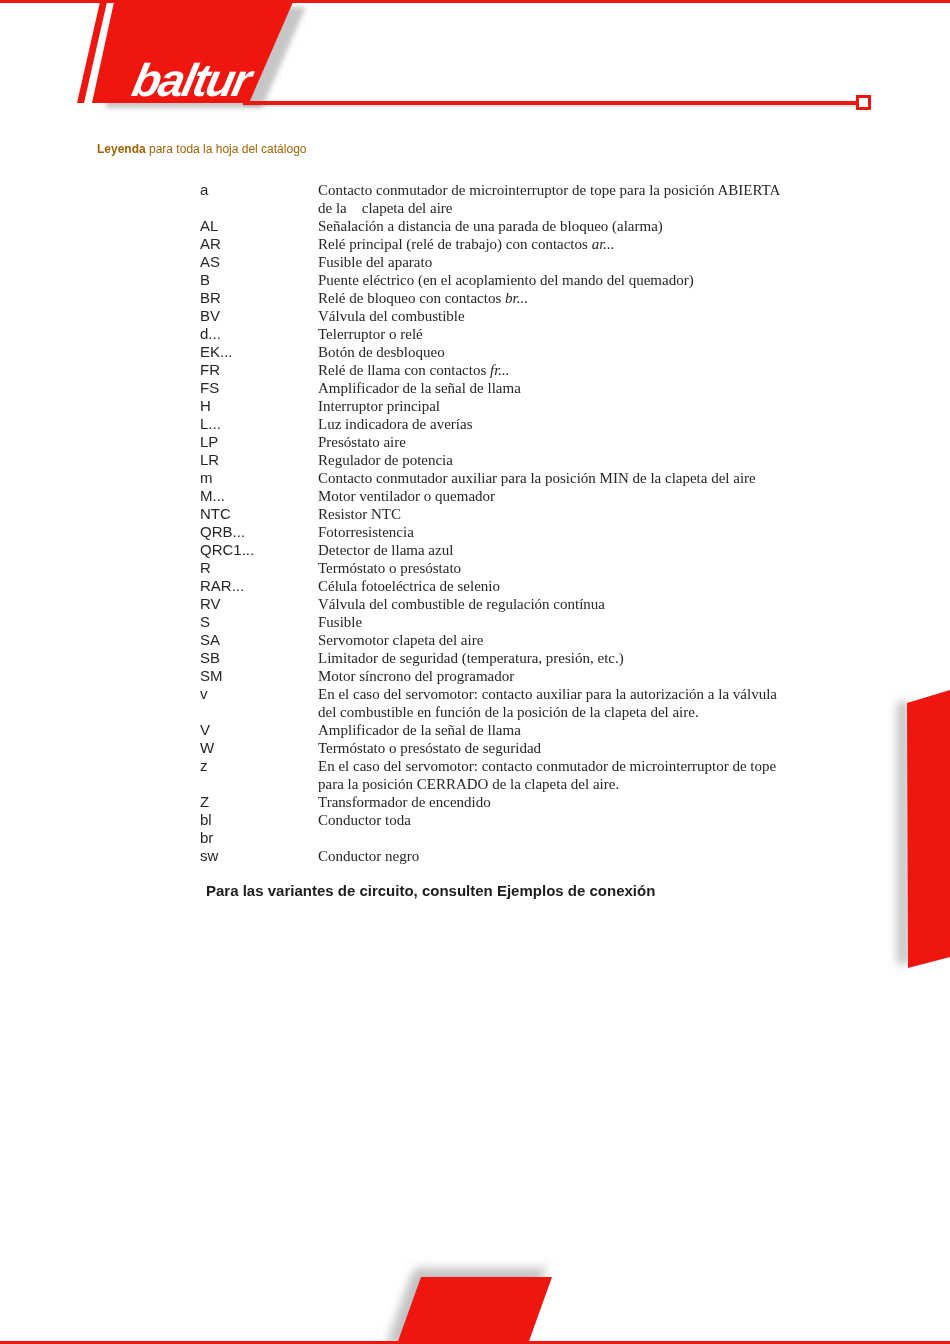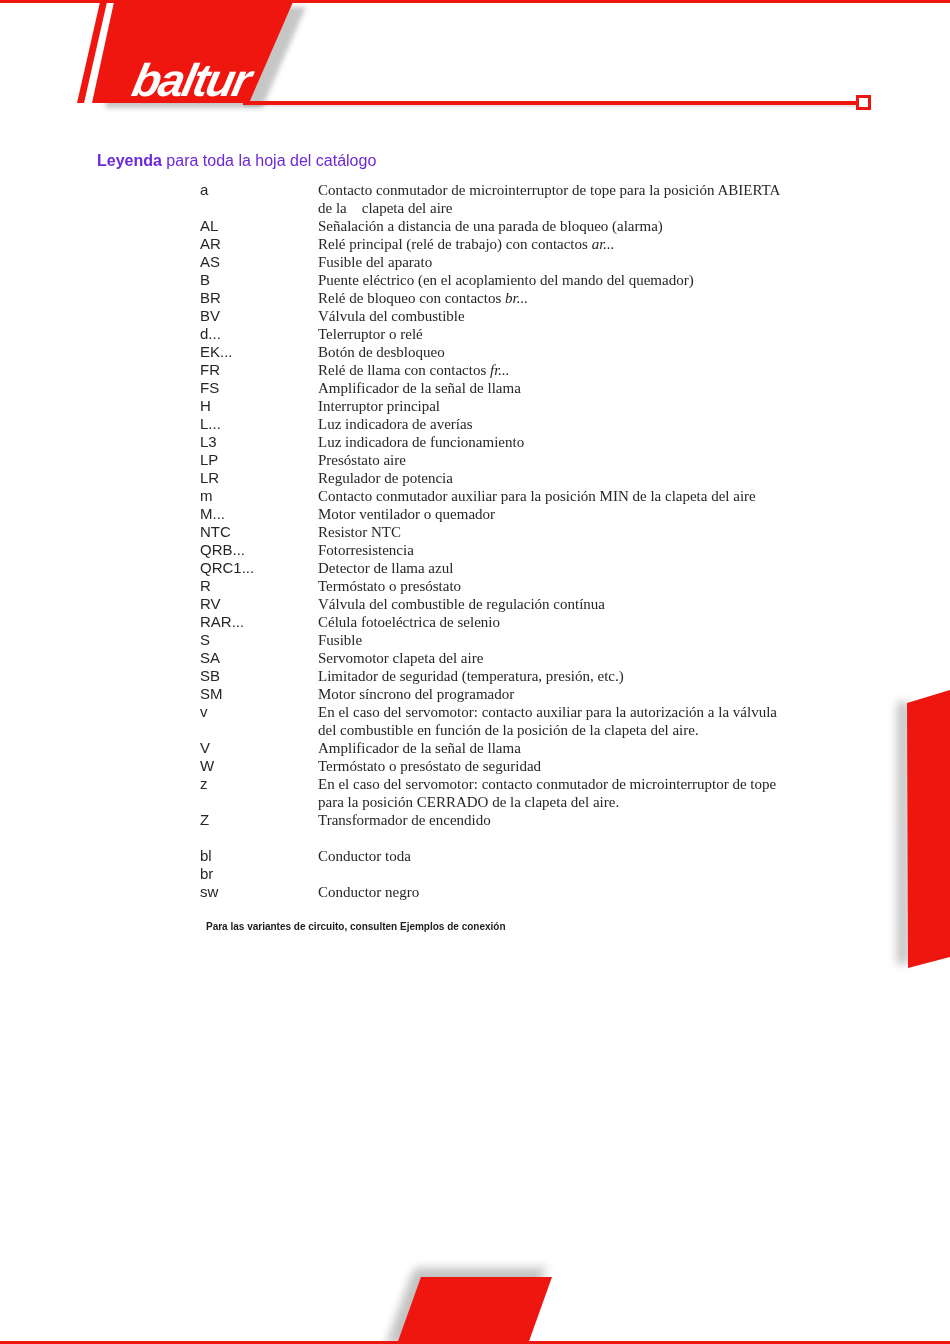--- a/index.html
+++ b/index.html
@@ -19,31 +19,31 @@
   .logo-text { font-family:"Liberation Sans","DejaVu Sans",sans-serif;
                font-size:46px; font-weight:bold; font-style:italic;
                letter-spacing:-2px; fill:#ffffff; }
 
   
   .header-line   { position:absolute; left:243px; top:101px; width:613px; height:4px; background:var(--red);
                    box-shadow:0 2px 2px rgba(0,0,0,.12); }
   .header-square { position:absolute; left:856px; top:95px; width:15px; height:15px;
                    border:3px solid var(--red); background:#fff; }
 
-  .doc-title { position:absolute; left:97px; top:152px; font-size:16px; color:#6d28d9; }
+  .doc-title { position:absolute; left:97px; top:142px; font-size:12px; color:#a16207; }
   .doc-title b { font-weight:bold; }
 
   
   .legend { position:absolute; left:200px; top:181px; width:680px; font-size:15px; line-height:18px; }
   .row  { display:flex; align-items:flex-start; }
   .abbr { flex:0 0 118px; white-space:pre; }
   .desc { width:552px; white-space:pre-wrap;font-family:Liberation Serif, serif; }
   .desc i { font-style:italic; }
-  .conductors { margin-top:18px; }
-  .note { margin-top:17px; margin-left:6px; font-weight:bold; font-size:10px; color:#1d1d1d; }
+  .conductors { }
+  .note { margin-top:17px; margin-left:6px; font-weight:bold; font-size:15px; color:#1d1d1d; }
 
   
   .right-bar-shadow { position:absolute; left:897px; top:702px; width:12px; height:262px;
                       background:#c2c2c2; filter:blur(5px); }
   .right-bar { position:absolute; left:907px; top:688px; width:43px; height:282px; background:var(--red);
                clip-path:polygon(0px 15px, 43px 2px, 43px 269px, 1px 280px); }
 
   
   .bottom-par-shadow { position:absolute; left:400px; top:1268px; width:132px; height:76px;
                        background:#c2c2c2; filter:blur(5px); transform:skewX(-20deg); }
@@ -123,24 +123,20 @@
         </div>
         <div class="row">
           <span class="abbr">H</span>
           <span class="desc">Interruptor principal</span>
         </div>
         <div class="row">
           <span class="abbr">L...</span>
           <span class="desc">Luz indicadora de averías</span>
         </div>
         <div class="row">
-          <span class="abbr">L3</span>
-          <span class="desc">Luz indicadora de funcionamiento</span>
-        </div>
-        <div class="row">
           <span class="abbr">LP</span>
           <span class="desc">Presóstato aire</span>
         </div>
         <div class="row">
           <span class="abbr">LR</span>
           <span class="desc">Regulador de potencia</span>
         </div>
         <div class="row">
           <span class="abbr">m</span>
           <span class="desc">Contacto conmutador auxiliar para la posición MIN de la clapeta del aire</span>
@@ -159,26 +155,26 @@
         </div>
         <div class="row">
           <span class="abbr">QRC1...</span>
           <span class="desc">Detector de llama azul</span>
         </div>
         <div class="row">
           <span class="abbr">R</span>
           <span class="desc">Termóstato o presóstato</span>
         </div>
         <div class="row">
+          <span class="abbr">RAR...</span>
+          <span class="desc">Célula fotoeléctrica de selenio</span>
+        </div>
+        <div class="row">
           <span class="abbr">RV</span>
           <span class="desc">Válvula del combustible de regulación contínua</span>
-        </div>
-        <div class="row">
-          <span class="abbr">RAR...</span>
-          <span class="desc">Célula fotoeléctrica de selenio</span>
         </div>
         <div class="row">
           <span class="abbr">S</span>
           <span class="desc">Fusible</span>
         </div>
         <div class="row">
           <span class="abbr">SA</span>
           <span class="desc">Servomotor clapeta del aire</span>
         </div>
         <div class="row">

